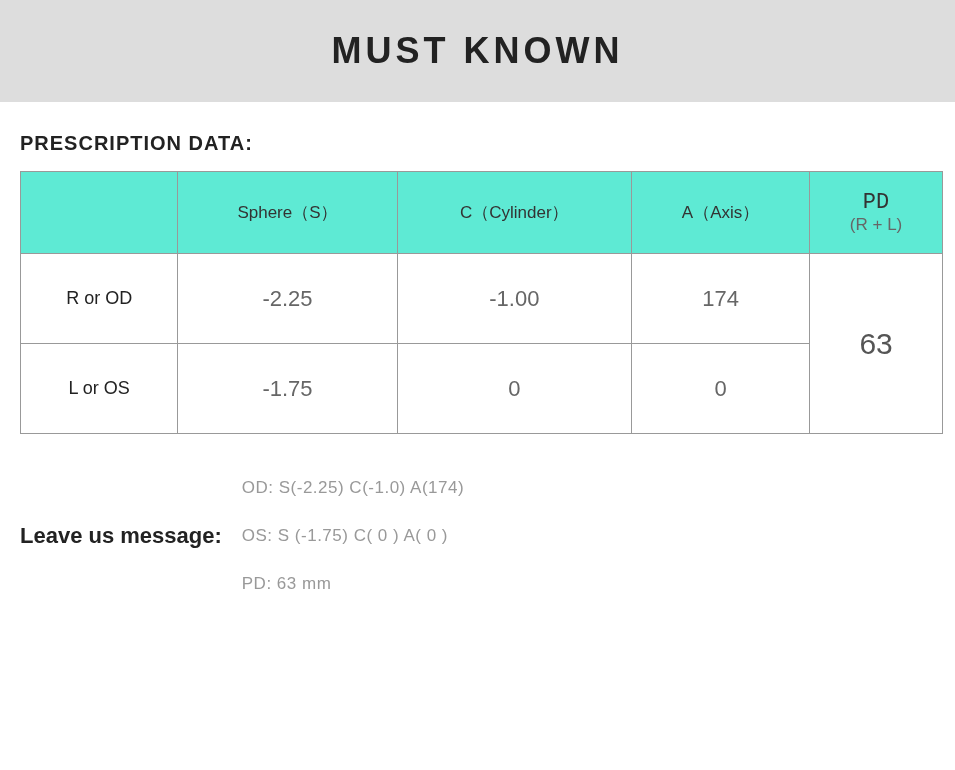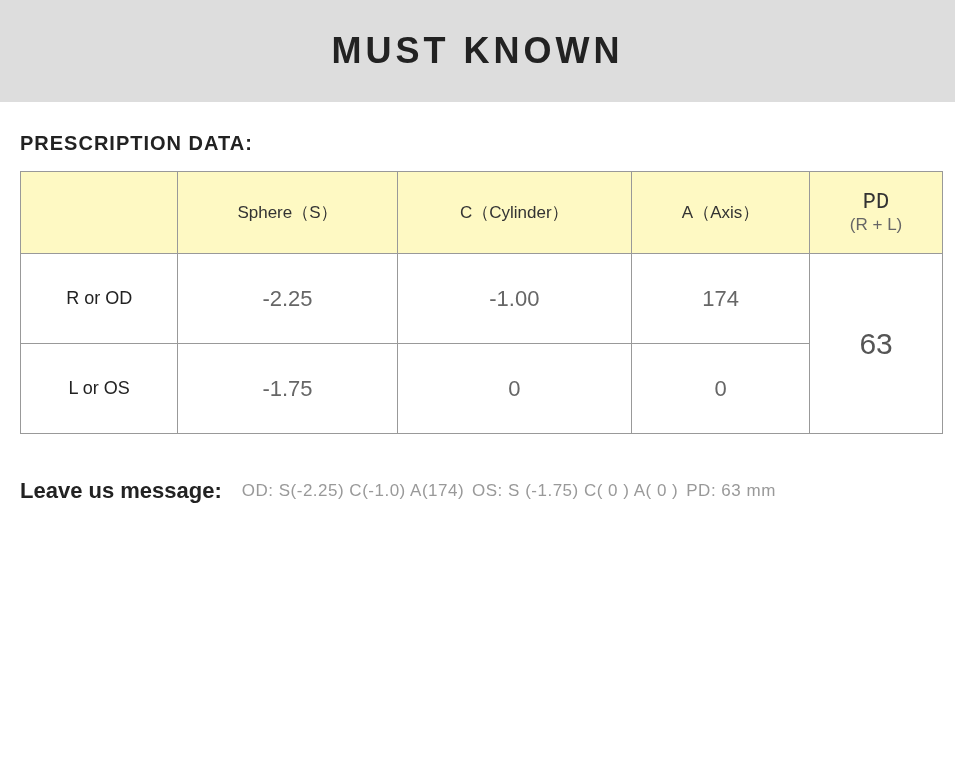--- a/index.html
+++ b/index.html
@@ -51,21 +51,21 @@
 
     .prescription-table th,
     .prescription-table td {
       border: 1px solid #999;
       text-align: center;
       vertical-align: middle;
       padding: 18px 10px;
     }
 
     .prescription-table thead tr {
-      background: #fef9c3;
+      background: #5eead4;
     }
 
     .prescription-table th {
       font-weight: normal;
       font-size: 17px;
       color: #333;
     }
 
     .th-pd-main {
       font-size: 22px;
@@ -108,21 +108,22 @@
     .leave-label {
       font-size: 22px;
       font-weight: bold;
       white-space: nowrap;
       color: #222;
       padding-top: 4px;
     }
 
     .message-lines {
       display: flex;
-      gap: 8px;
+      flex-direction: column;
+      gap: 28px;
       padding-top: 4px;
     }
 
     .message-line {
       font-size: 17px;
       color: #999;
       letter-spacing: 0.5px;
     }
   </style>
 </head>

